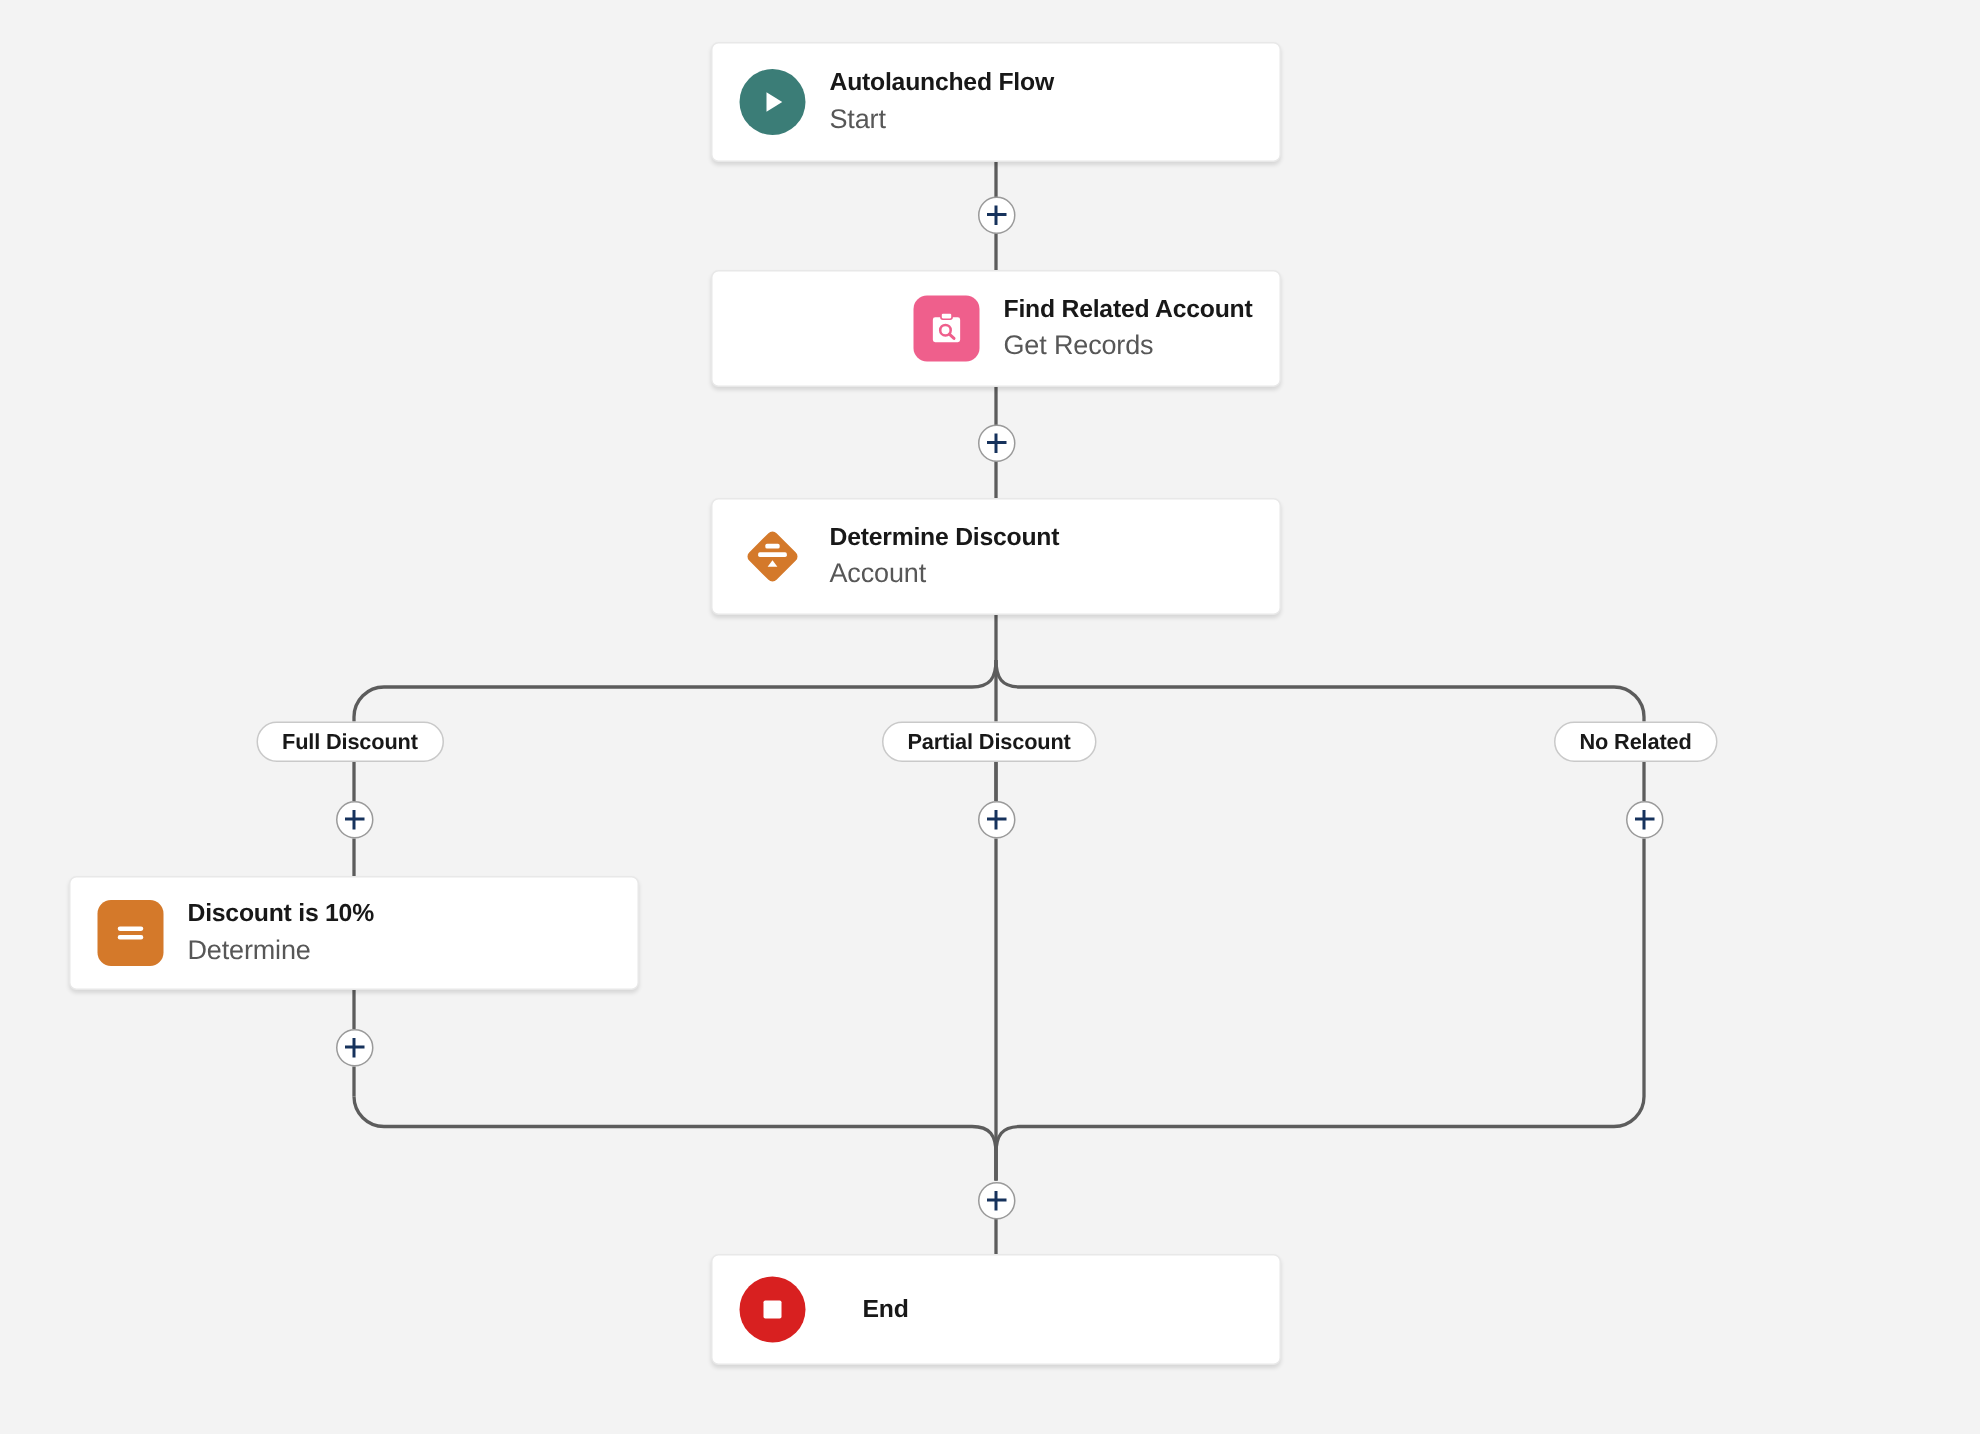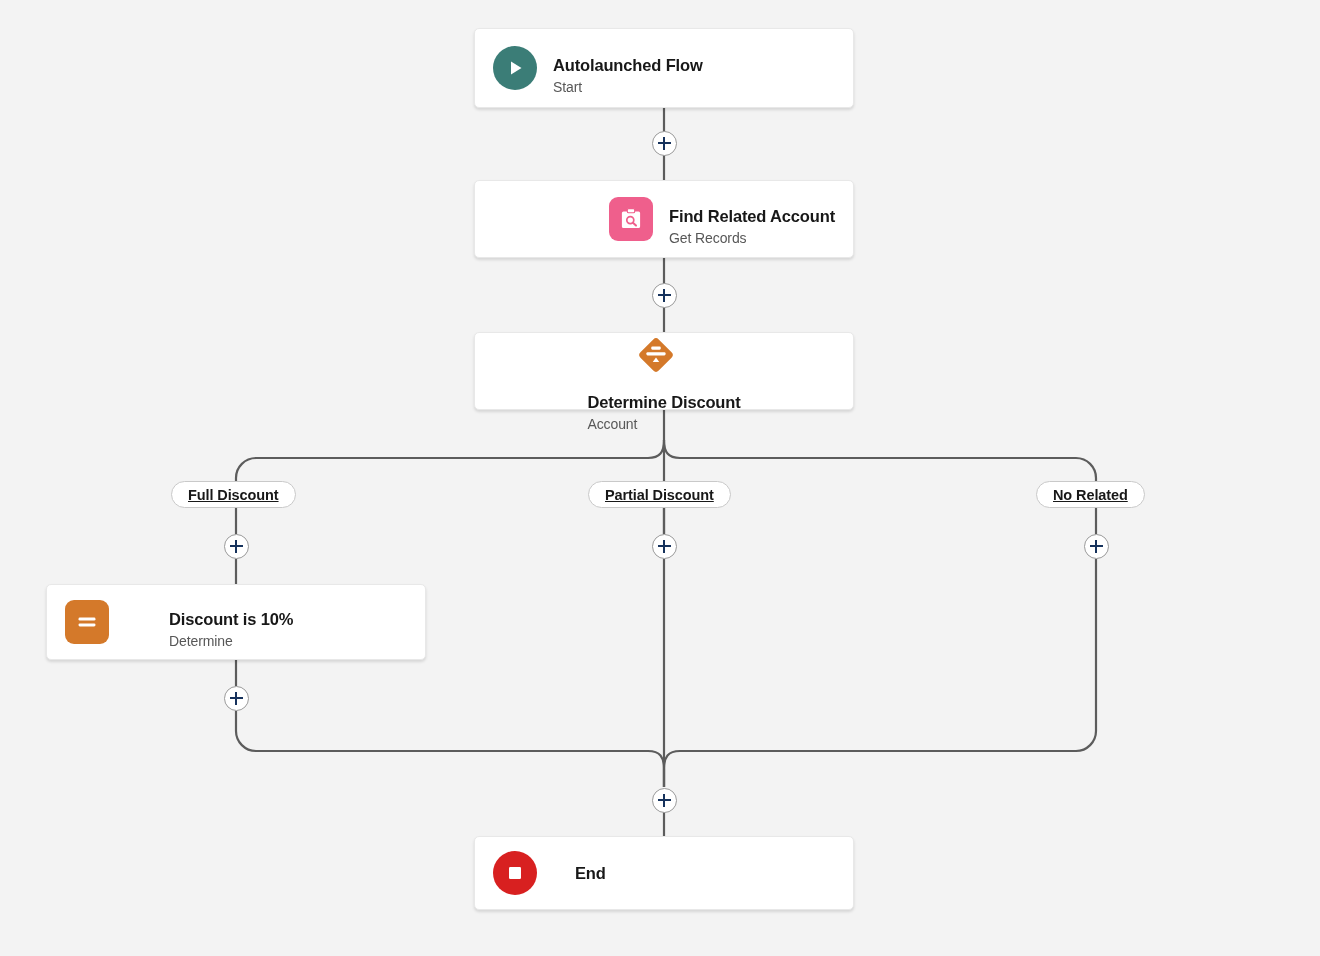--- a/index.html
+++ b/index.html
@@ -45,24 +45,23 @@
     flex: 0 0 44px;
     margin-right: 16px;
     position: relative;
   }
   .node-text { display: flex; flex-direction: column; justify-content: center; line-height: 1.15; }
   .node-title {
     font-size: 16.5px;
     font-weight: bold;
     color: #181818;
     letter-spacing: -0.15px;
-    margin-top: 16px;
   }
   .node-subtitle {
-    font-size: 14px;
+    font-size: 18px;
     color: #575757;
     margin-top: 4px;
     letter-spacing: -0.1px;
   }
   .node-title.solo { margin-top: 0; }
 
   
   .icon-circle-teal {
     width: 44px; height: 44px;
     border-radius: 50%;
@@ -124,21 +123,20 @@
     display: flex;
     align-items: center;
     justify-content: center;
     padding: 0 16px;
     font-size: 14.5px;
     font-weight: bold;
     color: #181818;
     white-space: nowrap;
     z-index: 8;
     letter-spacing: -0.1px;
-    text-decoration: underline;
   }
 </style>
 </head>
 <body>
 
 <div id="canvas">
 
   <svg id="wires" viewBox="0 0 1320 956" xmlns="http://www.w3.org/2000/svg">
     <g fill="none" stroke="#5c5c5c" stroke-width="2.2" stroke-linecap="butt">
 
@@ -200,38 +198,38 @@
           <line x1="14.9" y1="16.7" x2="18" y2="19.6" stroke="#ef5f8c" stroke-width="2" stroke-linecap="round"></line>
         </svg>
       </div>
     </div>
     <div class="node-text">
       <div class="node-title">Find Related Account</div>
       <div class="node-subtitle">Get Records</div>
     </div>
   </div>
 
-  <div class="node" style="left:474px; top:332px; width:380px; height:78px;flex-direction:column;">
+  <div class="node" style="left:474px; top:332px; width:380px; height:78px;">
     <div class="node-icon">
       <div class="icon-diamond-orange">
         <svg width="46" height="46" viewBox="0 0 46 46" aria-hidden="true">
           <rect x="9.5" y="9.5" width="27" height="27" rx="4" fill="#d4792a" transform="rotate(45 23 23)"></rect>
           <rect x="13" y="20.1" width="20" height="3.3" rx="1.2" fill="#ffffff"></rect>
           <rect x="18" y="14.2" width="10" height="3.3" rx="1.2" fill="#ffffff"></rect>
           <polygon points="23,25.6 26.4,30.2 19.6,30.2" fill="#ffffff"></polygon>
         </svg>
       </div>
     </div>
     <div class="node-text">
       <div class="node-title">Determine Discount</div>
       <div class="node-subtitle">Account</div>
     </div>
   </div>
 
-  <div class="node" style="left:46px; top:584px; width:380px; height:76px;gap:44px;">
+  <div class="node" style="left:46px; top:584px; width:380px; height:76px;">
     <div class="node-icon">
       <div class="icon-rounded-orange">
         <svg width="26" height="26" viewBox="0 0 26 26" aria-hidden="true">
           <rect x="4.5" y="8.6" width="17" height="3" rx="1.4" fill="#ffffff"></rect>
           <rect x="4.5" y="14.4" width="17" height="3" rx="1.4" fill="#ffffff"></rect>
         </svg>
       </div>
     </div>
     <div class="node-text">
       <div class="node-title">Discount is 10%</div>

